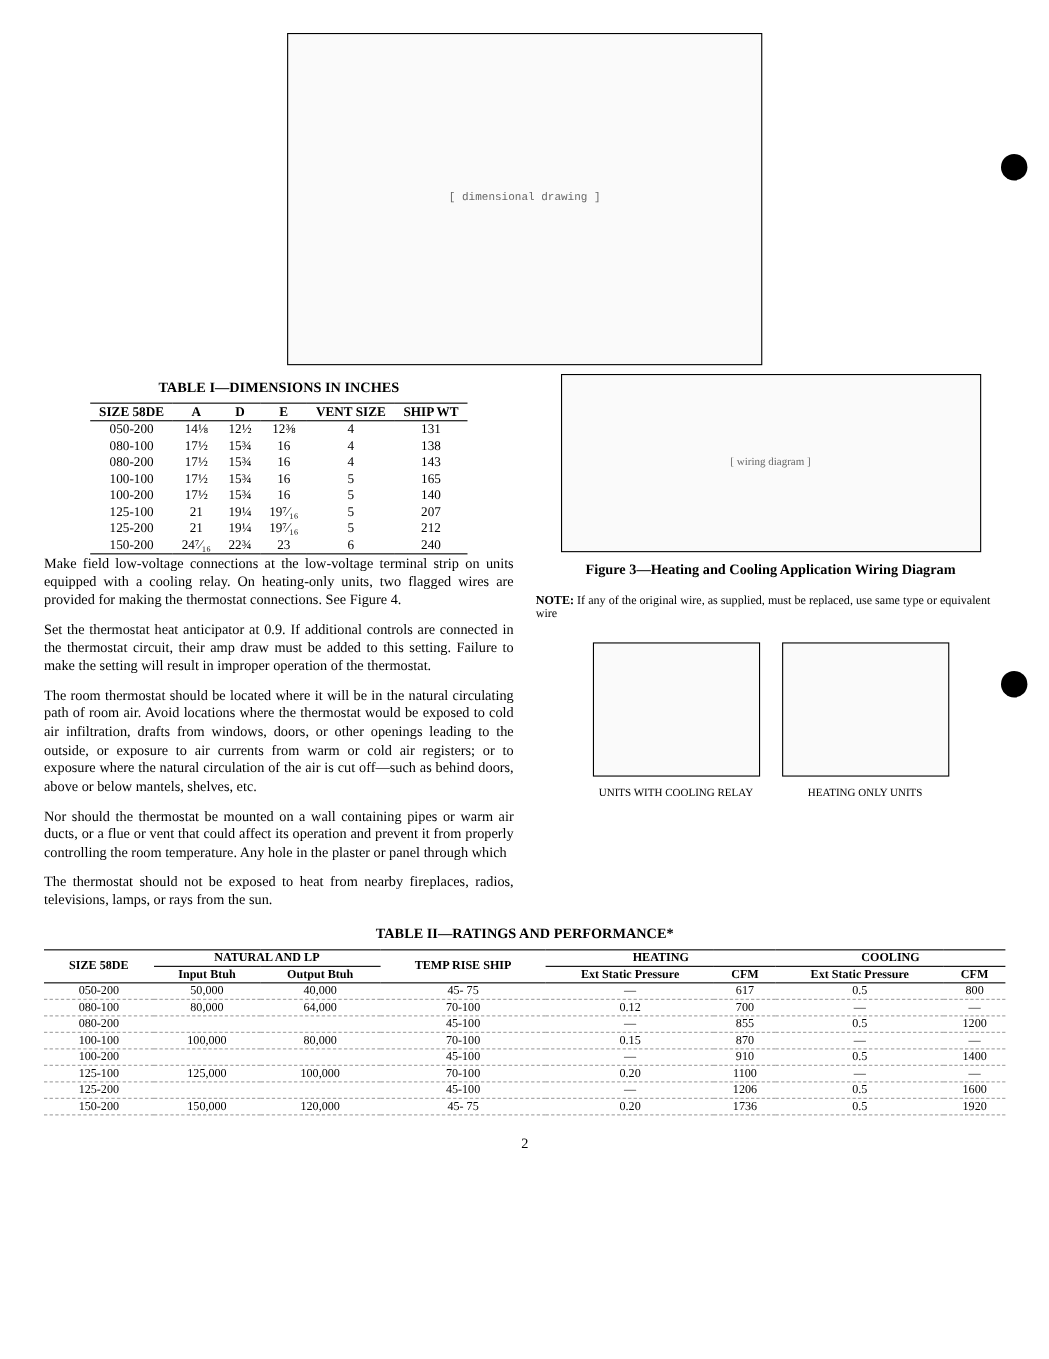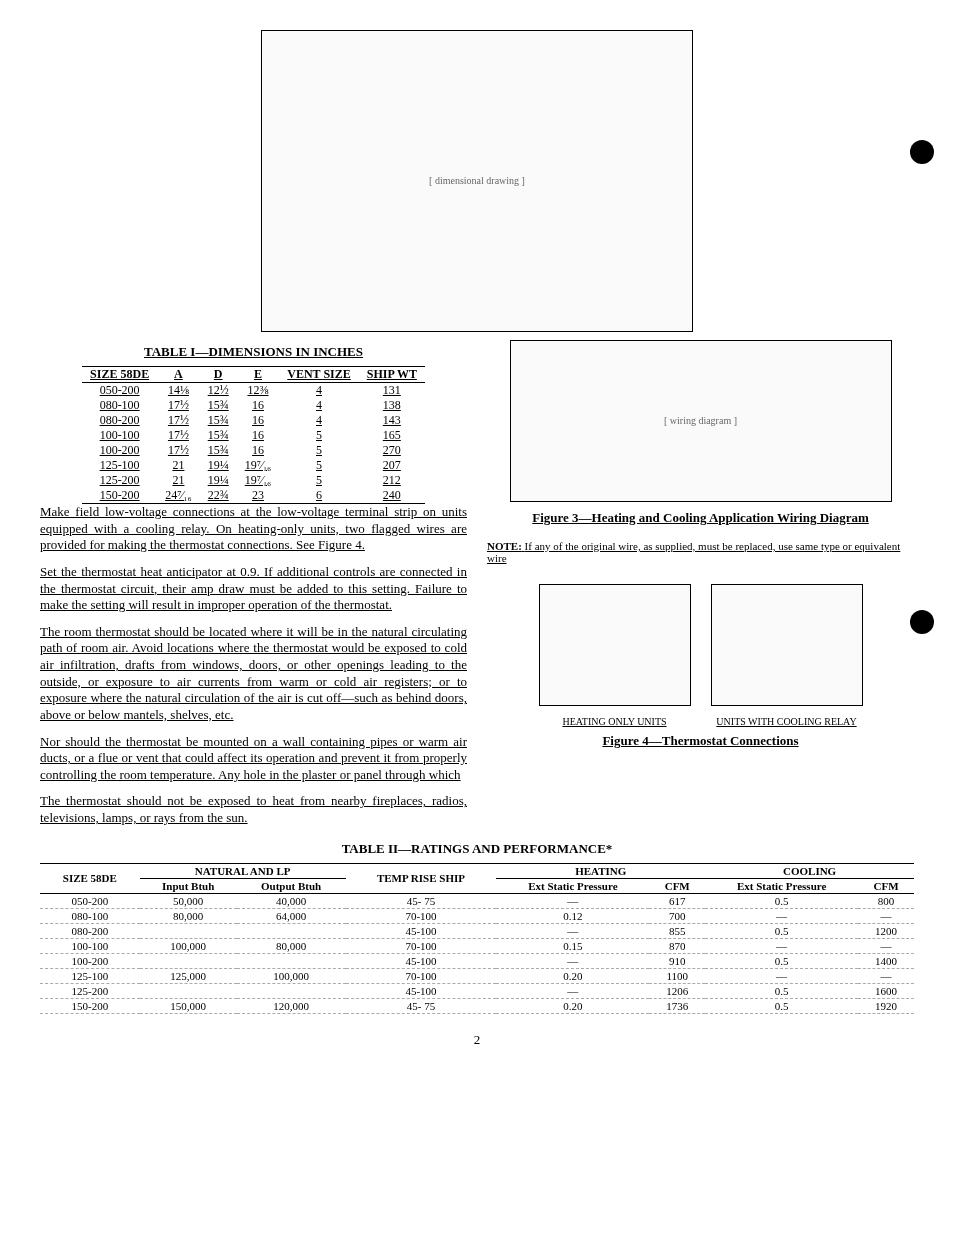--- a/index.html
+++ b/index.html
@@ -14,21 +14,21 @@
 }
 .figure-area { text-align:center; margin-bottom:8px; }
 .fig-placeholder {
   display:inline-block;
   border:1px solid #000;
   background:#fafafa;
   color:#666;
   font-size:10px;
 }
 .fig-title { font-weight:bold; text-align:center; margin:6px 0 14px; font-size:13px;}
-.cols { display:flex; gap:20px;text-decoration:underline; }
+.cols { display:flex; gap:20px; }
 .col { flex:1; }
 h3.tbl-title { font-weight:bold; text-align:center; font-size:13px; margin:4px 0 6px; }
 table { border-collapse:collapse; margin:0 auto; font-size:12px;}
 table.t1 th, table.t1 td { padding:0 8px; text-align:center; }
 table.t1 th { border-top:1px solid #000; border-bottom:1px solid #000;}
 table.t1 { border-top:1px solid #000; border-bottom:1px solid #000;}
 p { margin:0 0 10px; text-align:justify; line-height:1.28;}
 .note { font-size:11px; margin-top:6px;}
 .note b { font-weight:bold;}
 .subfigs { display:flex; gap:20px; justify-content:center; margin-top:20px;}
@@ -45,21 +45,21 @@
 </style>
 </head>
 <body>
 
 <div class="wrap">
 <span class="dot" style="right:-20px; top:110px;"></span>
 <span class="dot" style="right:-20px; top:580px;"></span>
 <span class="dot" style="right:-20px; top:1110px;"></span>
 
 <div class="figure-area">
-  <div class="fig-placeholder" style="width:430px;height:300px;line-height:300px;">[ dimensional drawing ]</div>
+  <div class="fig-placeholder" style="width:430px;height:300px;line-height:300px;font-family:Liberation Mono, monospace;">[ dimensional drawing ]</div>
 </div>
 
 <div class="cols">
   <div class="col">
     <h3 class="tbl-title">TABLE I—DIMENSIONS IN INCHES</h3>
     <table class="t1">
       <tbody>
             <tr>
         <th>SIZE 58DE</th>
         <th>A</th>
@@ -101,21 +101,21 @@
               <td>16</td>
               <td>5</td>
               <td>165</td>
             </tr>
             <tr>
               <td>100-200</td>
               <td>17½</td>
               <td>15¾</td>
               <td>16</td>
               <td>5</td>
-              <td>270</td>
+              <td>140</td>
             </tr>
             <tr>
               <td>125-100</td>
               <td>21</td>
               <td>19¼</td>
               <td>19⁷⁄₁₆</td>
               <td>5</td>
               <td>207</td>
             </tr>
             <tr>
@@ -150,28 +150,27 @@
     </div>
     <div class="fig-title">Figure 3—Heating and Cooling Application Wiring Diagram</div>
     <div class="note">
       <b>NOTE:</b>
       <span>If any of the original wire, as supplied, must be replaced, use same type or equivalent wire</span>
     </div>
 
     <div class="subfigs">
       <div>
         <div class="fig-placeholder" style="width:150px;height:120px;"></div>
-        <div class="sublabel">HEATING ONLY UNITS</div>
+        <div class="sublabel">UNITS WITH COOLING RELAY</div>
       </div>
       <div>
         <div class="fig-placeholder" style="width:150px;height:120px;"></div>
-        <div class="sublabel">UNITS WITH COOLING RELAY</div>
+        <div class="sublabel">HEATING ONLY UNITS</div>
       </div>
     </div>
-    <div class="fig-title">Figure 4—Thermostat Connections</div>
   </div>
 </div>
 
 <h3 class="tbl-title">TABLE II—RATINGS AND PERFORMANCE*</h3>
 <table class="t2">
   <tbody>
         <tr class="grp">
     <th rowspan="2">SIZE 58DE</th>
     <th colspan="2">NATURAL AND LP</th>
     <th rowspan="2">TEMP RISE SHIP</th>

